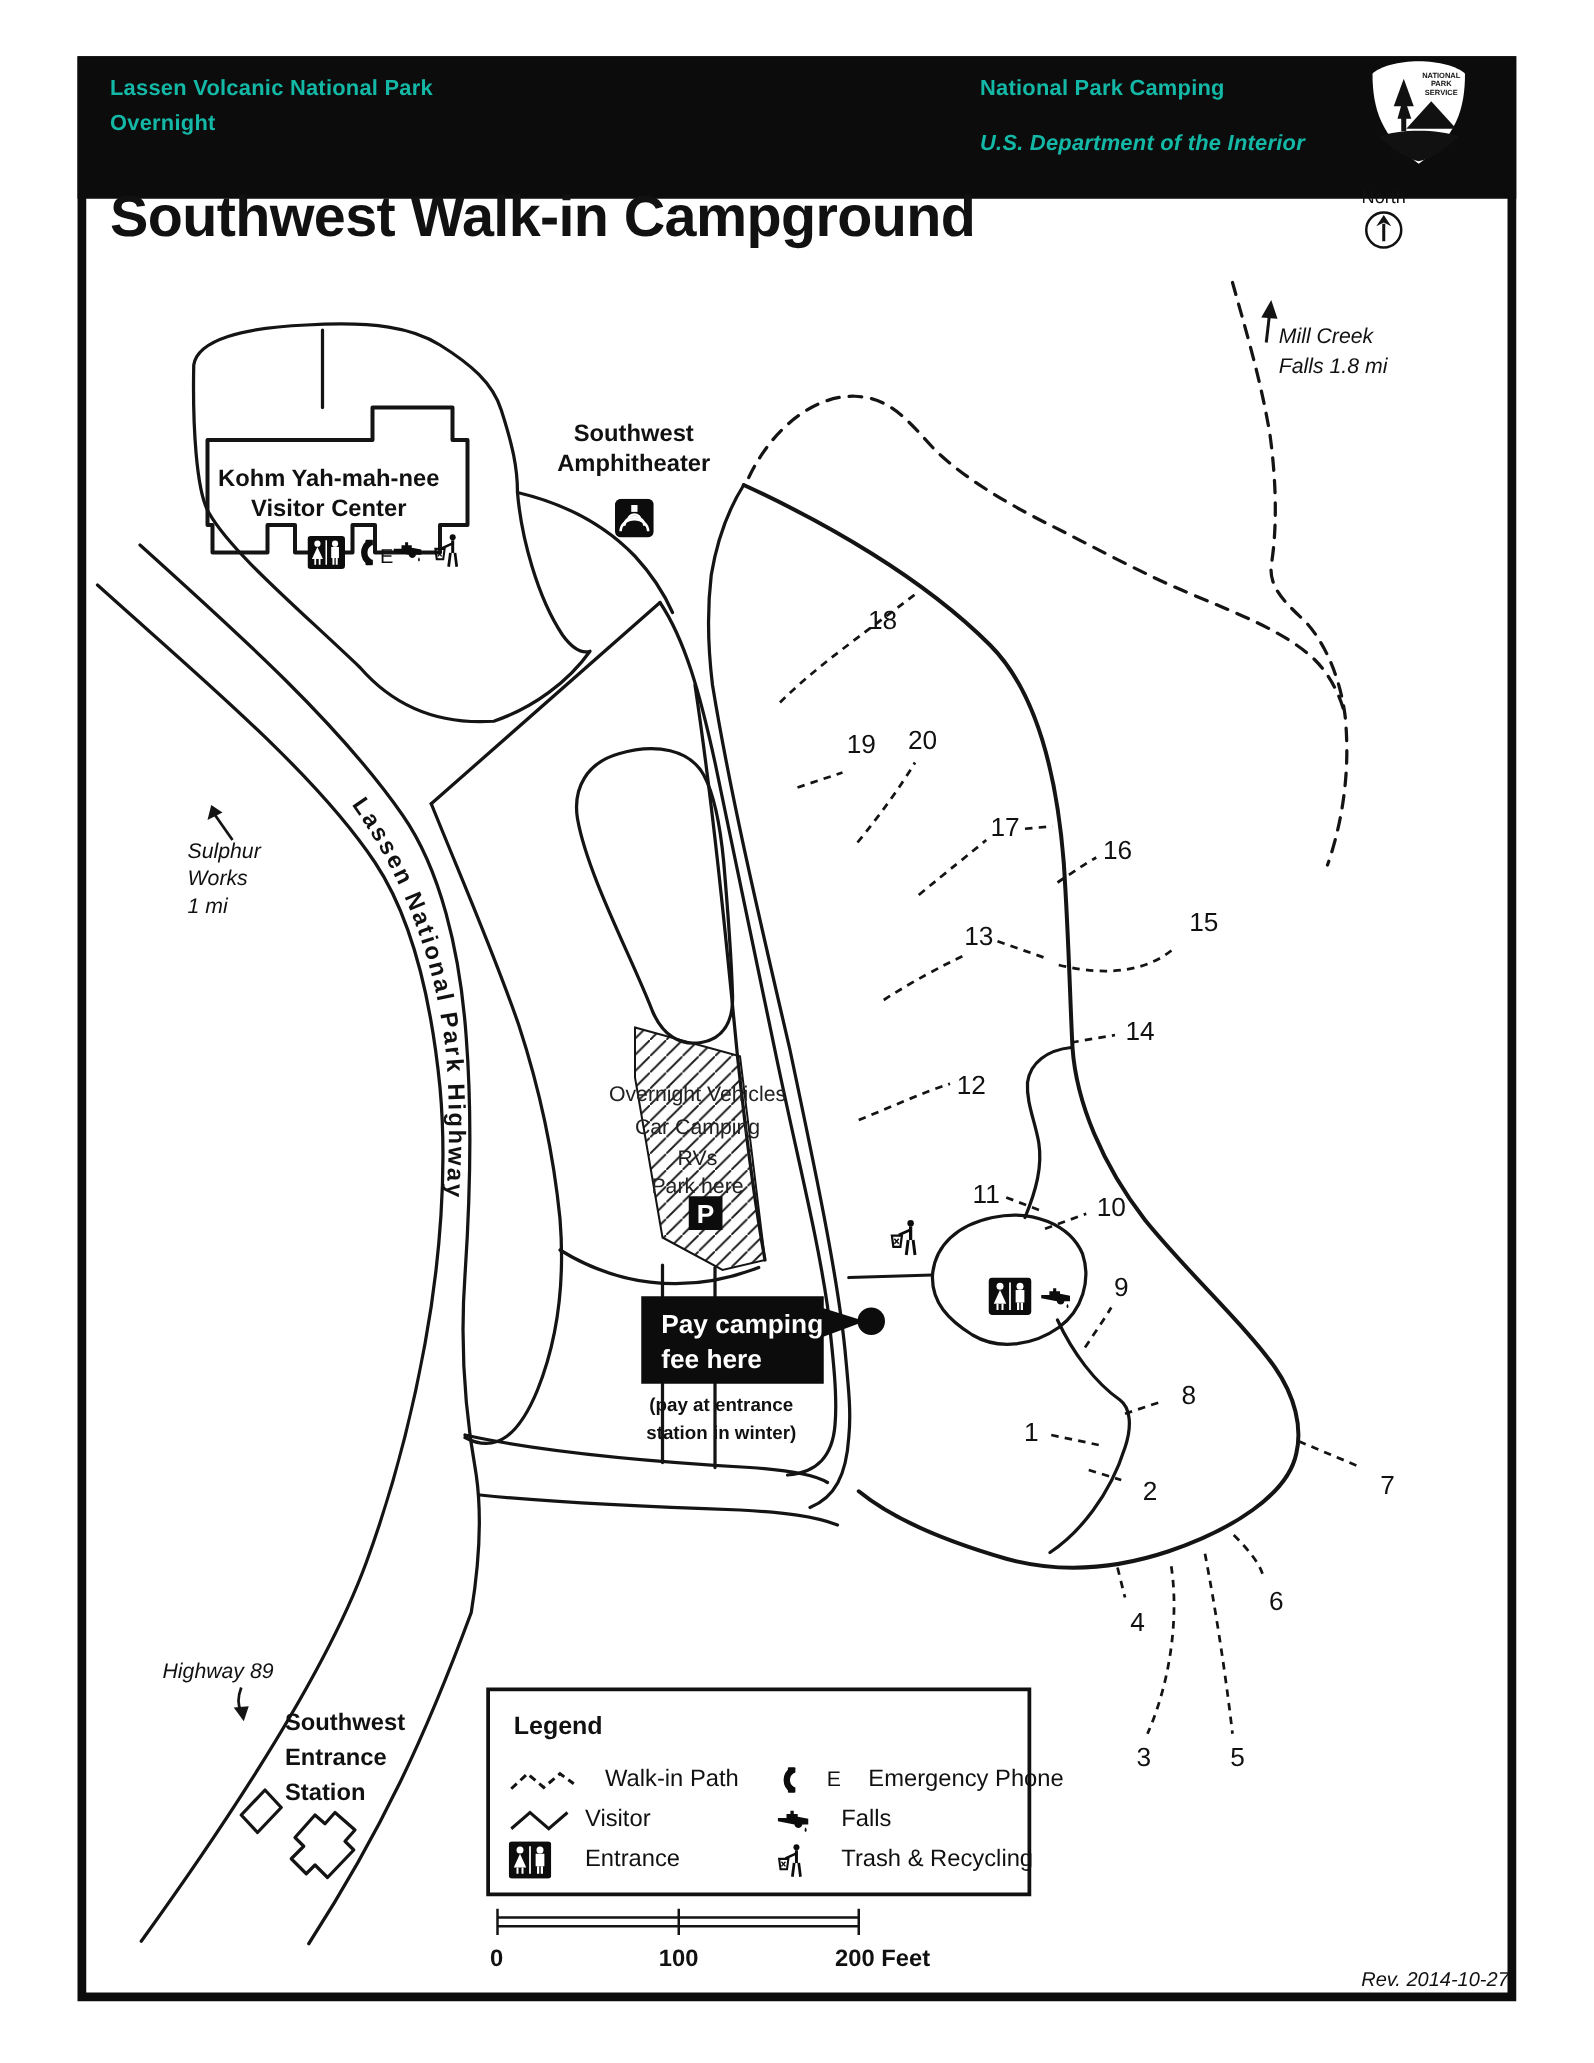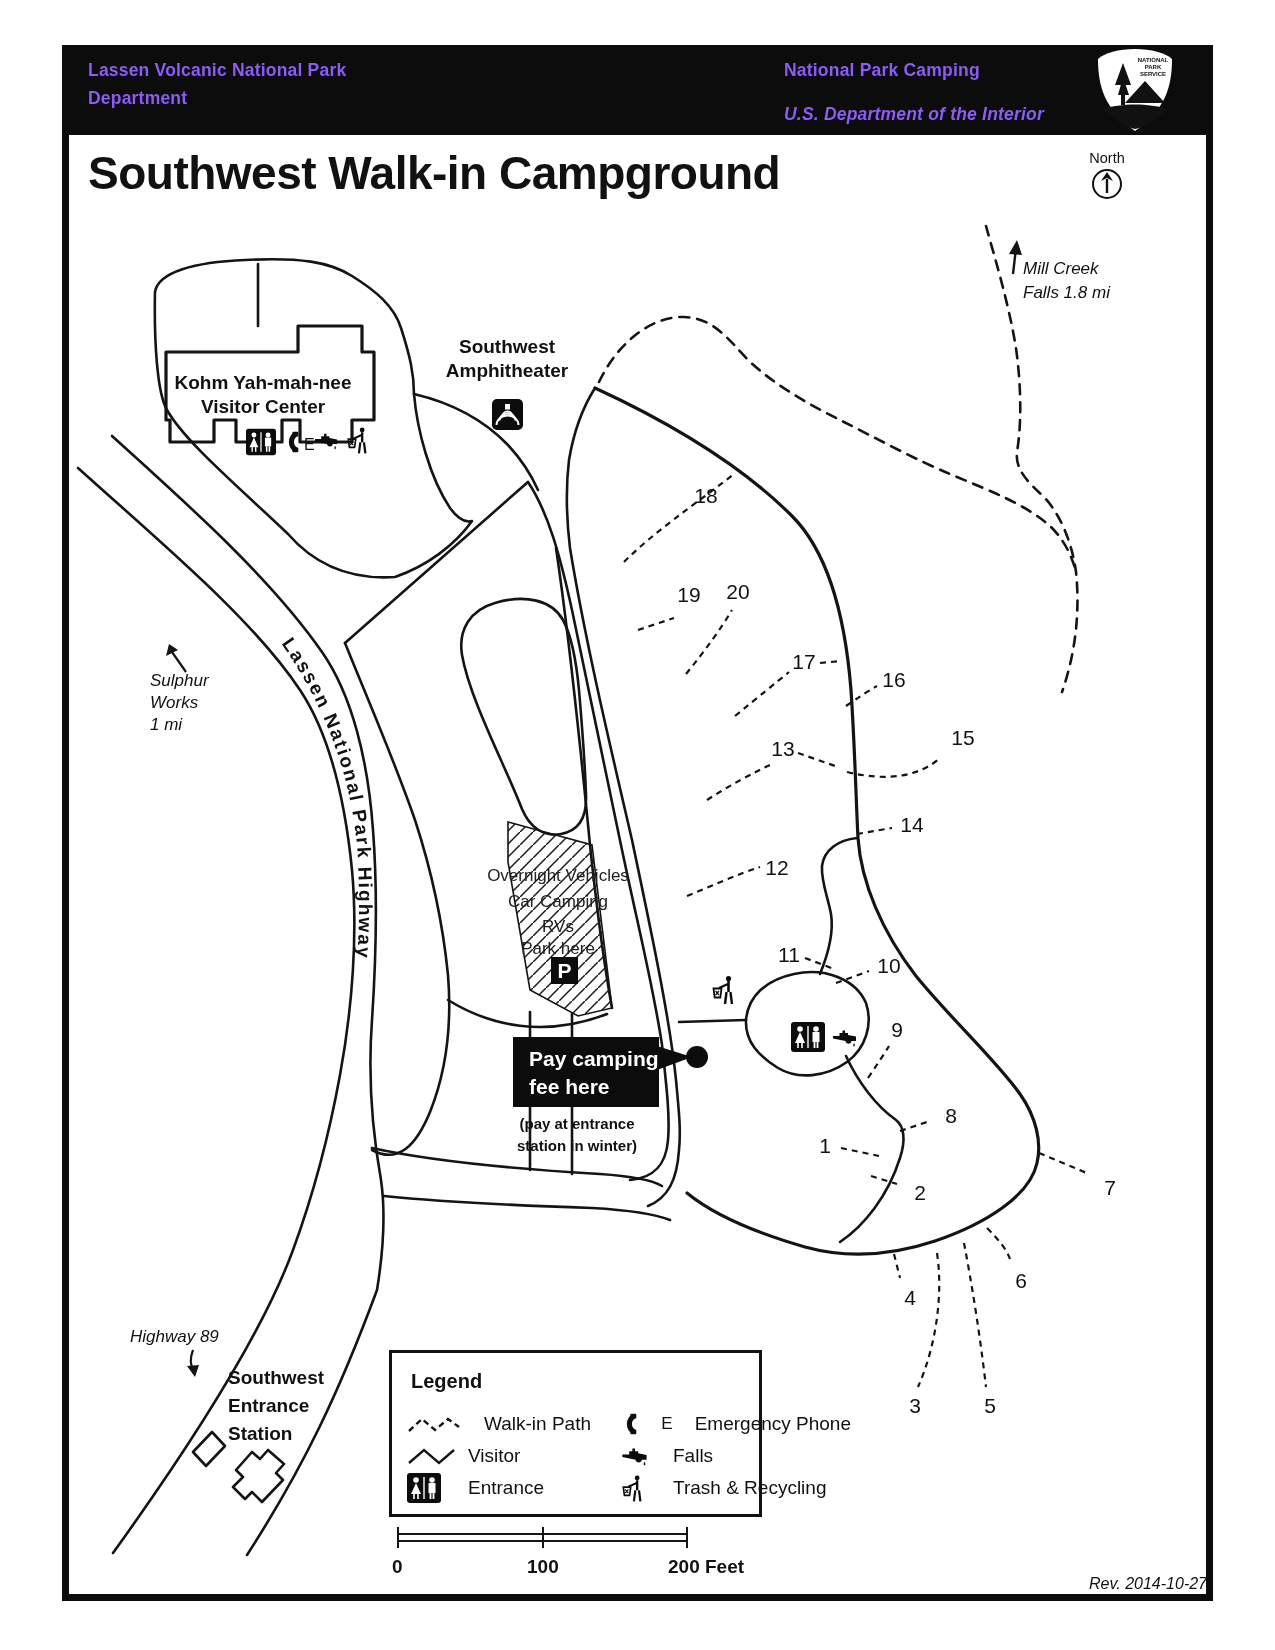--- a/index.html
+++ b/index.html
@@ -1,20 +1,20 @@
 <!DOCTYPE html>
 <html><head>
 <meta charset="utf-8">
 <style>
   html,body{margin:0;padding:0;}
   body{width:1275px;height:1650px;position:relative;background:#fff;
        font-family:"Liberation Sans",sans-serif;color:#111;overflow:hidden;}
   .frame{position:absolute;left:62px;top:45px;width:1151px;height:1556px;
          border:7px solid #0c0c0c;box-sizing:border-box;}
-  .band{position:absolute;left:62px;top:45px;width:1151px;height:90px;background:#0c0c0c;color:#8b5cf6;}
+  .band{position:absolute;left:62px;top:45px;width:1151px;height:114px;background:#0c0c0c;color:#14b8a6;}
   .band .t{position:absolute;font-weight:bold;font-size:17.5px;letter-spacing:.2px;white-space:nowrap;}
   .park{left:26px;top:15px;}
   .state{left:26px;top:43px;}
   .agency{left:722px;top:15px;}
   .dept{left:722px;top:59px;font-style:italic;}
   .arrowhead{position:absolute;right:38px;top:2px;}
   .pagetitle{position:absolute;left:88px;top:146px;font-size:46px;font-weight:bold;
              letter-spacing:-0.5px;white-space:nowrap;}
   .north{position:absolute;left:1077px;top:150px;width:60px;text-align:center;font-size:14.5px;}
   svg text{font-family:"Liberation Sans",sans-serif;}
@@ -25,38 +25,38 @@
   .site{font-size:21px;fill:#111;text-anchor:middle;}
   .maplbl{font-size:19px;font-weight:bold;fill:#111;text-anchor:middle;}
   .maplbl-l{font-size:19px;font-weight:bold;fill:#111;}
   .ital{font-size:17px;font-style:italic;fill:#111;}
   .parktext{font-size:17px;fill:#222;text-anchor:middle;}
   .paytxt{font-size:21px;font-weight:bold;fill:#fff;}
   .paynote{font-size:15px;font-weight:bold;fill:#111;text-anchor:middle;}
   .scalelbl{font-size:19px;font-weight:bold;fill:#111;}
   .rev{font-size:16px;font-style:italic;fill:#111;text-anchor:end;}
   .hwy{font-size:19px;font-weight:bold;fill:#111;letter-spacing:2px;}
-  .legend{position:absolute;left:389px;top:1350px;width:373px;height:167px;
+  .legend{position:absolute;left:389px;top:1350px;width:436px;height:167px;
           border:3px solid #111;box-sizing:border-box;background:#fff;}
   .legend .ttl{position:absolute;left:19px;top:17px;font-size:20px;font-weight:bold;}
   .lrow{position:absolute;height:26px;display:flex;align-items:center;}
   .lrow .sym{width:62px;display:flex;justify-content:flex-start;align-items:center;}
   .lrow .lab{font-size:19px;white-space:nowrap;}
   .r1{top:58px;gap:16px;} .r2{top:90px;} .r3{top:122px;}
   .c1{left:14px;width:215px;} .c2{left:229px;width:230px;}
   .efont{font-size:17px;margin-left:2px;margin-right:6px;}
 </style>
 </head>
 <body>
 
 <div class="frame"></div>
 
 <div class="band">
   <div class="t park">Lassen Volcanic National Park</div>
-  <div class="t state">Department</div>
+  <div class="t state">Overnight</div>
   <div class="t agency">National Park Camping</div>
   <div class="t dept">U.S. Department of the Interior</div>
   <span class="arrowhead">
     <svg width="80" height="86" viewBox="0 0 80 86">
       <path d="M40,2 C56,2 71,6 77,12 C77,40 70,63 40,84 C10,63 3,40 3,12 C9,6 24,2 40,2 Z" fill="#fff"></path>
       <text x="58" y="15" font-size="6" font-weight="bold" text-anchor="middle" fill="#111">NATIONAL</text>
       <text x="58" y="22" font-size="6" font-weight="bold" text-anchor="middle" fill="#111">PARK</text>
       <text x="58" y="29" font-size="6" font-weight="bold" text-anchor="middle" fill="#111">SERVICE</text>
       <polygon points="20,38 28,16 36,38" fill="#111"></polygon>
       <polygon points="23,48 28,30 34,48" fill="#111"></polygon>

